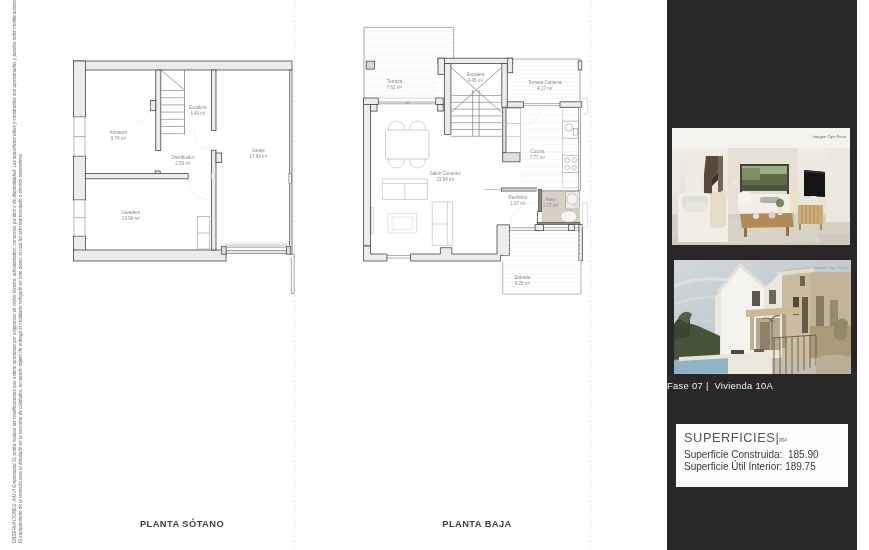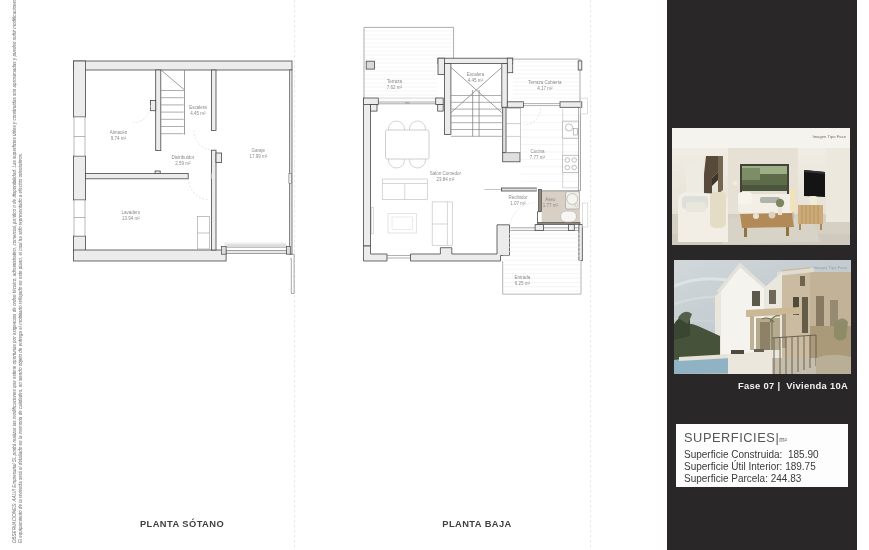--- a/index.html
+++ b/index.html
@@ -1,20 +1,20 @@
 <!DOCTYPE html>
 <html><head>
 <meta charset="utf-8">
 <style>
   html,body{margin:0;padding:0;background:#fff;}
   #page{position:relative;width:869px;height:550px;background:#ffffff;overflow:hidden;font-family:"Liberation Sans",sans-serif;}
   #plans{position:absolute;left:0;top:0;}
   .sidebar{position:absolute;left:667px;top:0;width:190px;height:550px;background:#2a2728;}
   .ph{position:absolute;display:block;}
-  .fase{position:absolute;top:380px;left:0;width:181px;text-align:right;color:#f2f2f2;font-size:9.4px;font-weight:700;letter-spacing:.3px;}
+  .fase{position:absolute;top:380px;left:0;width:181px;color:#f2f2f2;font-size:9.4px;font-weight:400;letter-spacing:.3px;}
   .supbox{position:absolute;left:9px;top:424px;width:172px;height:63px;background:#fdfdfd;}
   .suptitle{margin:5.5px 0 0 8px;font-size:12.8px;letter-spacing:0.55px;color:#565656;}
   .suptitle .m2{font-size:6.5px;letter-spacing:0;}
   .supline{margin:0 0 0 8px;font-size:10px;color:#3a3a3a;line-height:11.9px;}
 </style>
 </head>
 <body>
 <div id="page">
 <svg id="plans" width="869" height="550" viewBox="0 0 869 550">
 
@@ -526,16 +526,15 @@
   </svg>
 
   <div class="fase">Fase 07 |&nbsp; Vivienda 10A</div>
 
   <div class="supbox">
 
     <div class="suptitle">SUPERFICIES|<span class="m2">m²</span></div>
 
     <div class="supline" style="margin-top:4.5px;">Superficie Construida:&nbsp; 185.90</div>
     <div class="supline">Superficie Útil Interior: 189.75</div>
-    <div class="supline">Superficie Parcela: 244.83</div>
   </div>
 </div>
 </div>
 
 </body></html>

